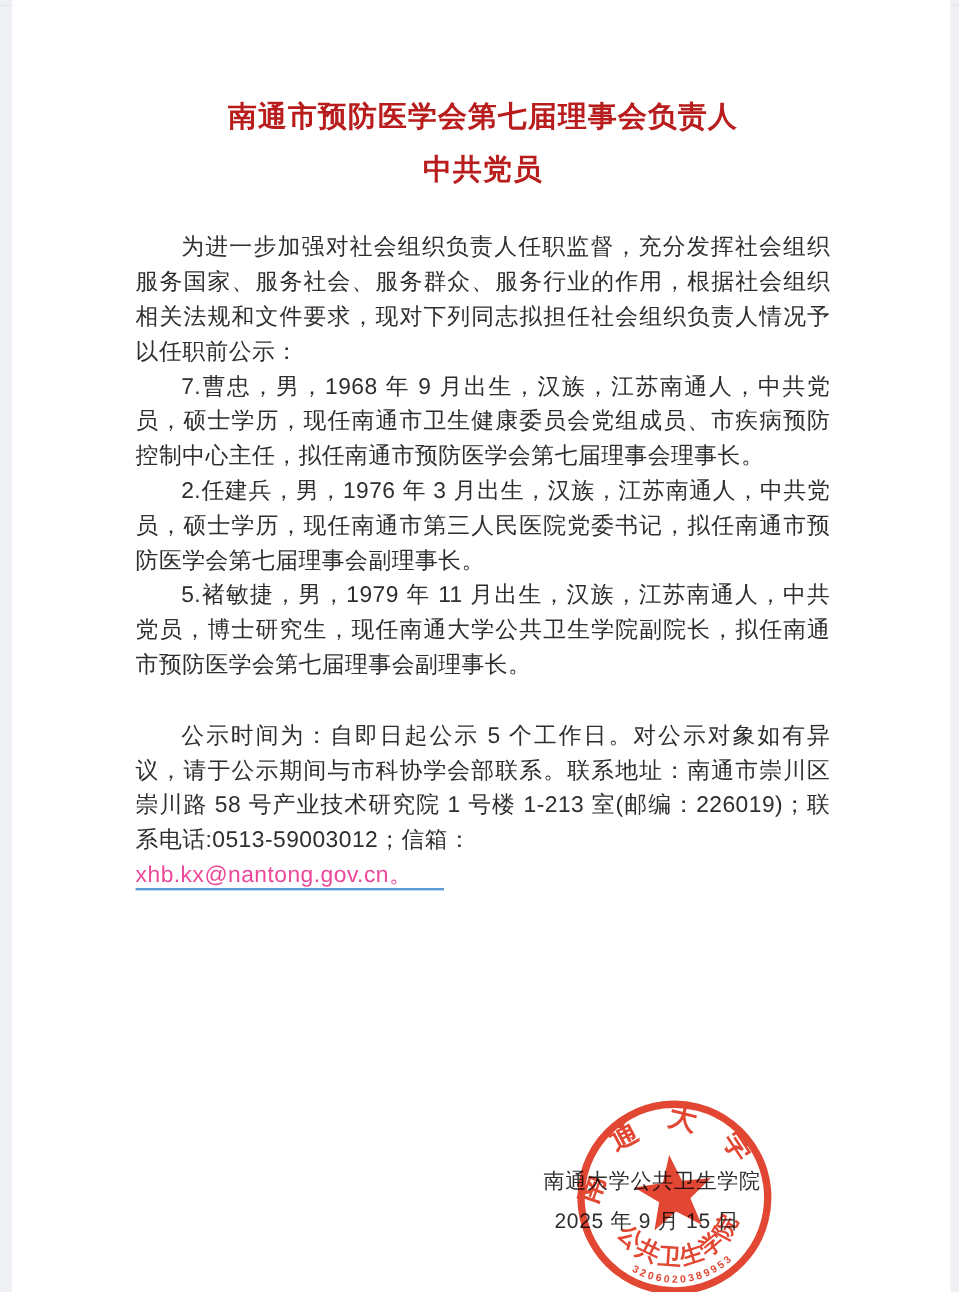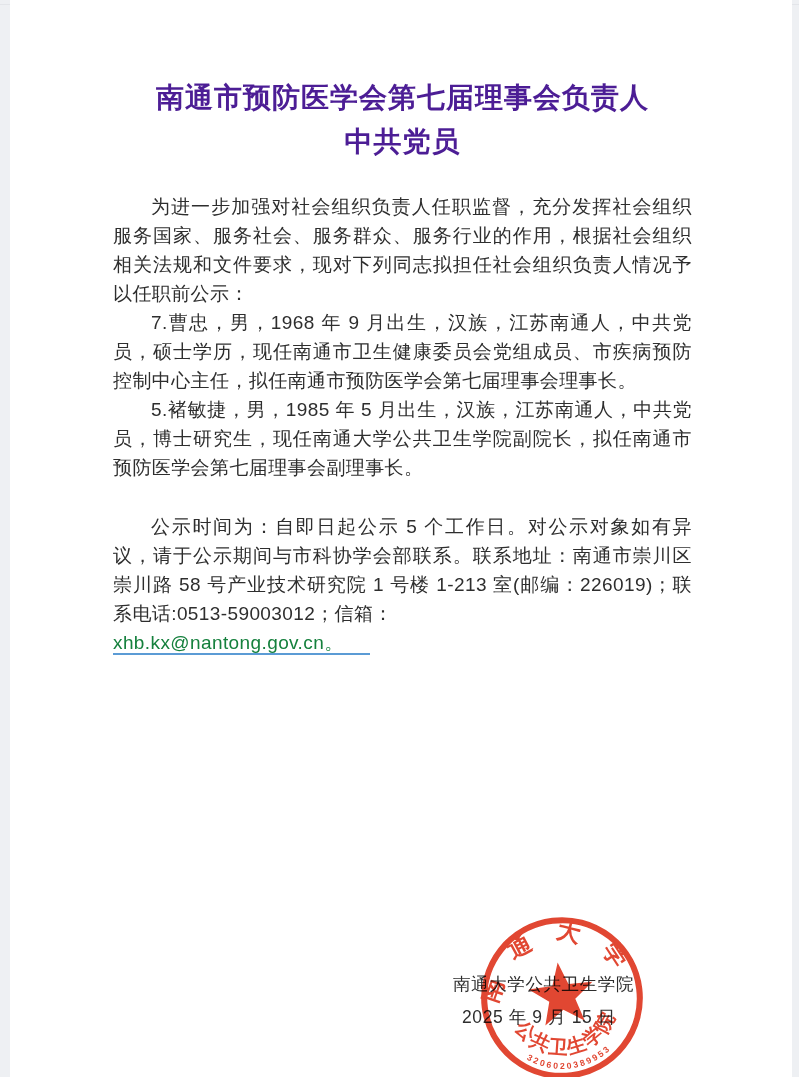--- a/index.html
+++ b/index.html
@@ -17,38 +17,38 @@
   .page {
     position: absolute; left: 10px; top: 0;
     width: 782px; height: 1077px;
     background: #ffffff;
   }
   .content {
     padding: 76px 100px 0 103px;
     color: #2e2e2e;
   }
   .doc-title {
-    font-size: 28px; line-height: 44px; font-weight: bold;
-    text-align: center; color: #4c1d95;
+    font-size: 24px; line-height: 44px; font-weight: bold;
+    text-align: center; color: #b91c1c;
     margin: 0 0 28px 0; letter-spacing: 1px;
   }
   .para {
     font-size: 19px; line-height: 29px;
     margin: 0; text-align: justify; text-indent: 2em;
     letter-spacing: 0.4px;
   }
   .para.closing { margin-top: 30px; }
   .email-line { text-indent: 0; text-align: left; }
   .email-link {
     color: #2b7fd0; text-decoration: none;
     border-bottom: 2px solid #5b9bd5;
     padding-right: 26px;
     cursor: pointer;
   }
-  .email-link span { color: #15803d; }
+  .email-link span { color: #ec4899; }
   .sign-org {
     position: absolute; left: 443px; top: 972px;
     font-size: 17.5px; letter-spacing: 0.6px; color: #2e2e2e;
     z-index: 1;
   }
   .sign-date {
     position: absolute; left: 452px; top: 1005px;
     font-size: 17.5px; letter-spacing: 0.6px; color: #2e2e2e;
     z-index: 1;
   }
@@ -74,21 +74,22 @@
 <div class="page">
   <div class="content">
 
     <h1 class="doc-title">
       <span>南通市预防医学会第七届理事会负责人</span><br>
       <span>中共党员</span>
     </h1>
 
     <p class="para">为进一步加强对社会组织负责人任职监督，充分发挥社会组织服务国家、服务社会、服务群众、服务行业的作用，根据社会组织相关法规和文件要求，现对下列同志拟担任社会组织负责人情况予以任职前公示：</p>
     <p class="para">7.曹忠，男，1968 年 9 月出生，汉族，江苏南通人，中共党员，硕士学历，现任南通市卫生健康委员会党组成员、市疾病预防控制中心主任，拟任南通市预防医学会第七届理事会理事长。</p>
-    <p class="para">5.褚敏捷，男，1985 年 5 月出生，汉族，江苏南通人，中共党员，博士研究生，现任南通大学公共卫生学院副院长，拟任南通市预防医学会第七届理事会副理事长。</p>
+    <p class="para">2.任建兵，男，1976 年 3 月出生，汉族，江苏南通人，中共党员，硕士学历，现任南通市第三人民医院党委书记，拟任南通市预防医学会第七届理事会副理事长。</p>
+    <p class="para">5.褚敏捷，男，1979 年 11 月出生，汉族，江苏南通人，中共党员，博士研究生，现任南通大学公共卫生学院副院长，拟任南通市预防医学会第七届理事会副理事长。</p>
 
     <p class="para closing">公示时间为：自即日起公示 5 个工作日。对公示对象如有异议，请于公示期间与市科协学会部联系。联系地址：南通市崇川区崇川路 58 号产业技术研究院 1 号楼 1-213 室(邮编：226019)；联系电话:0513-59003012；信箱：</p>
     <p class="para email-line">
       <a class="email-link" href="#"><span>xhb.kx@nantong.gov.cn</span><span>。</span></a>
     </p>
   </div>
 
   <div class="sign-org">南通大学公共卫生学院</div>
   <div class="sign-date">2025 年 9 月 15 日</div>
 

